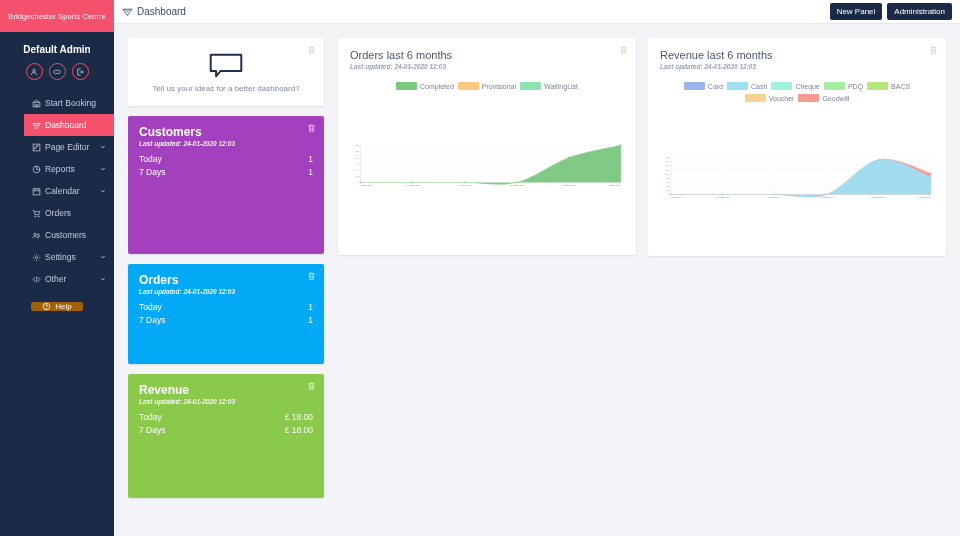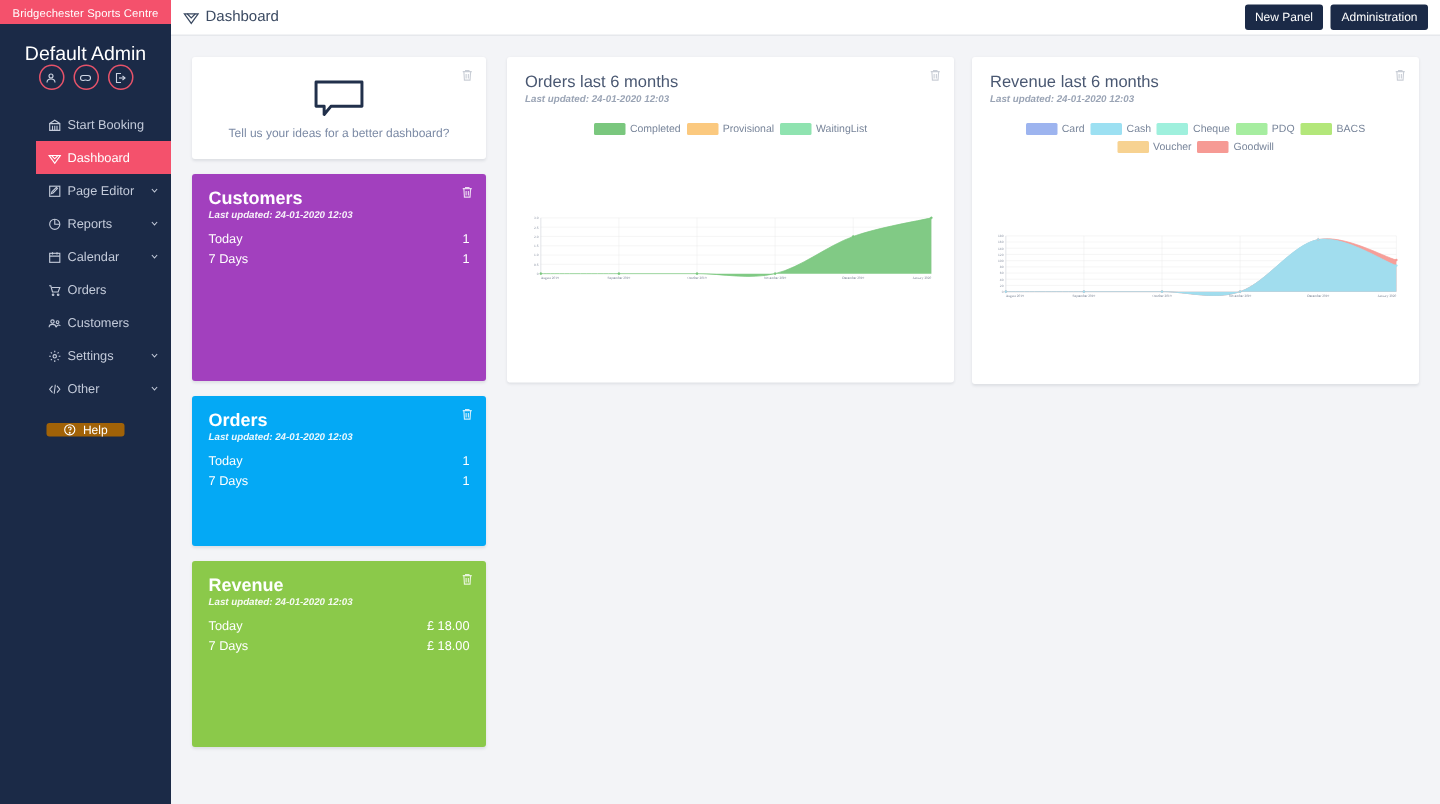--- a/index.html
+++ b/index.html
@@ -12,26 +12,26 @@
 
   
   .sidebar {
     width: 114px; height: 536px;
     background: #1b2a47;
     flex: 0 0 114px;
     display: flex; flex-direction: column;
     position: relative;
   }
   .brand {
-    height: 16px; background: #f4516c; color: #fff;
+    height: 32px; background: #f4516c; color: #fff;
     display: flex; align-items: center; justify-content: center;
     font-size: 7.5px; letter-spacing: .1px; white-space: nowrap;
   }
   .user-block { padding: 12px 0 8px; text-align: center; }
-  .user-name { color: #ffffff; font-size: 13px; font-weight: normal; }
+  .user-name { color: #ffffff; font-size: 10px; font-weight: bold; margin-bottom: 8px; }
   .user-icons { display: flex; justify-content: center; gap: 6px; }
   .circle-btn {
     width: 17px; height: 17px; border-radius: 50%;
     border: 1px solid #e8536a; color: #cfd6e4;
     display: flex; align-items: center; justify-content: center;
     cursor: pointer;
   }
   .circle-btn svg { width: 8px; height: 8px; display:block; }
 
   .nav { margin-top: 4px; padding-left: 24px; }

